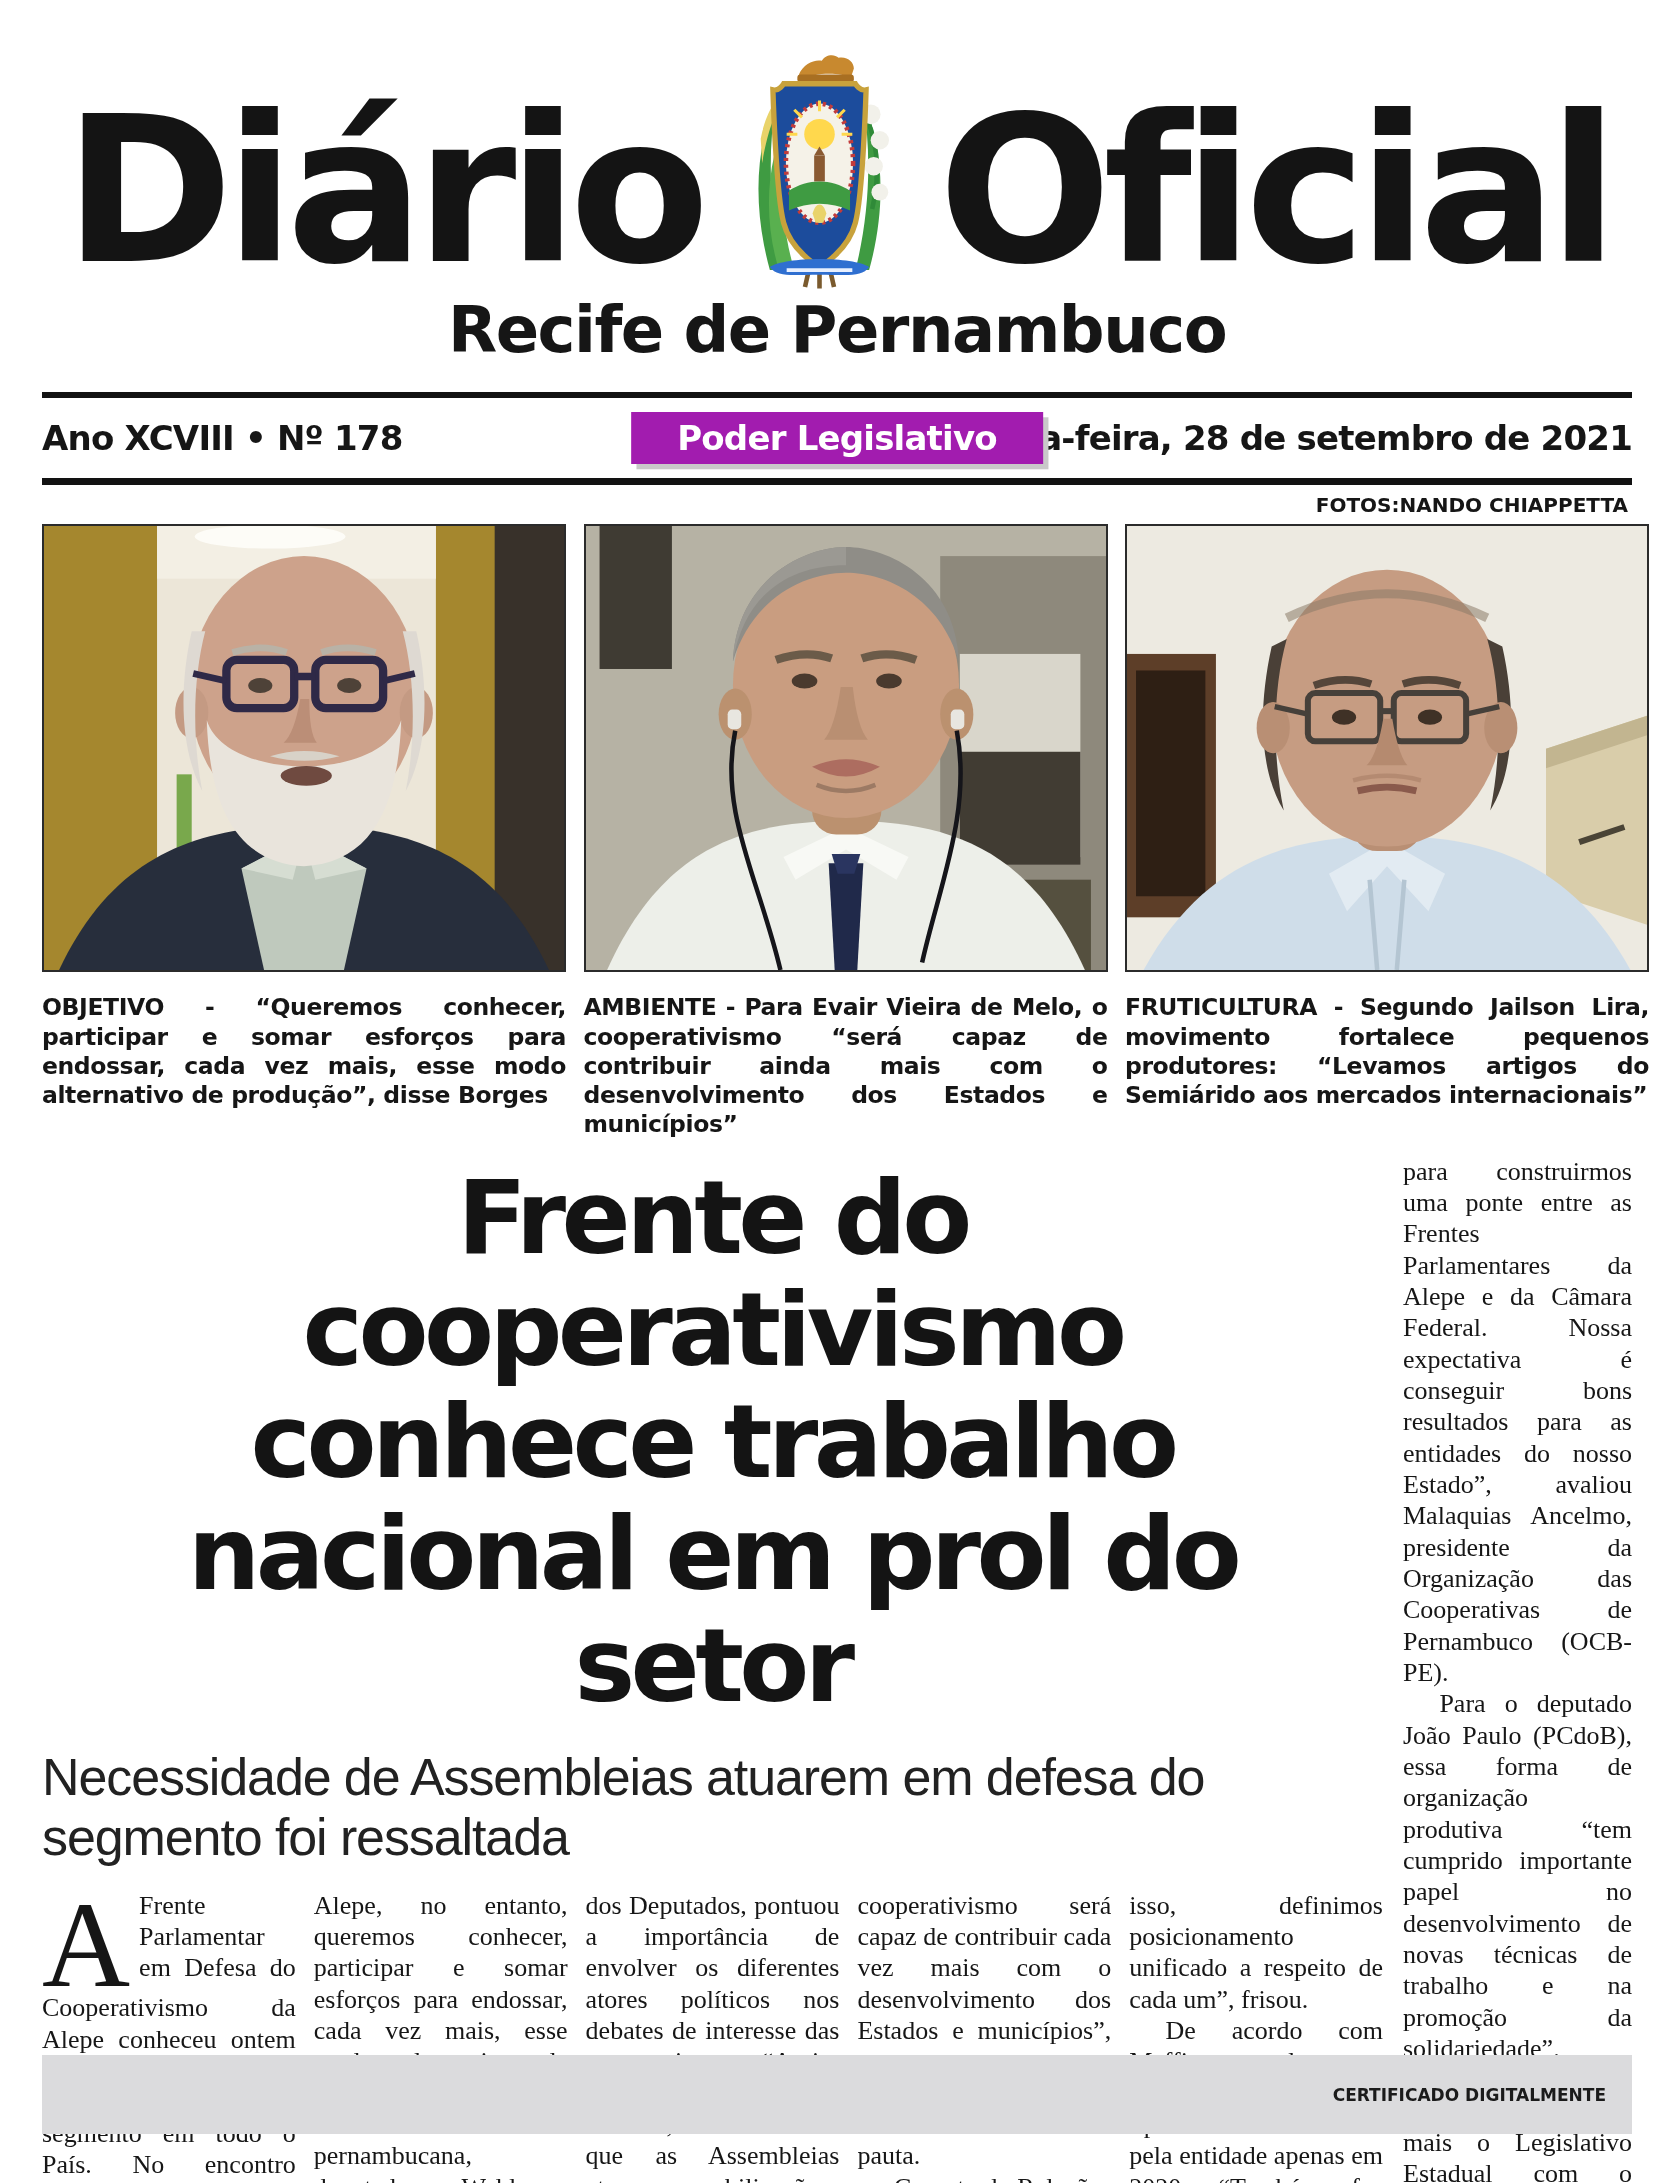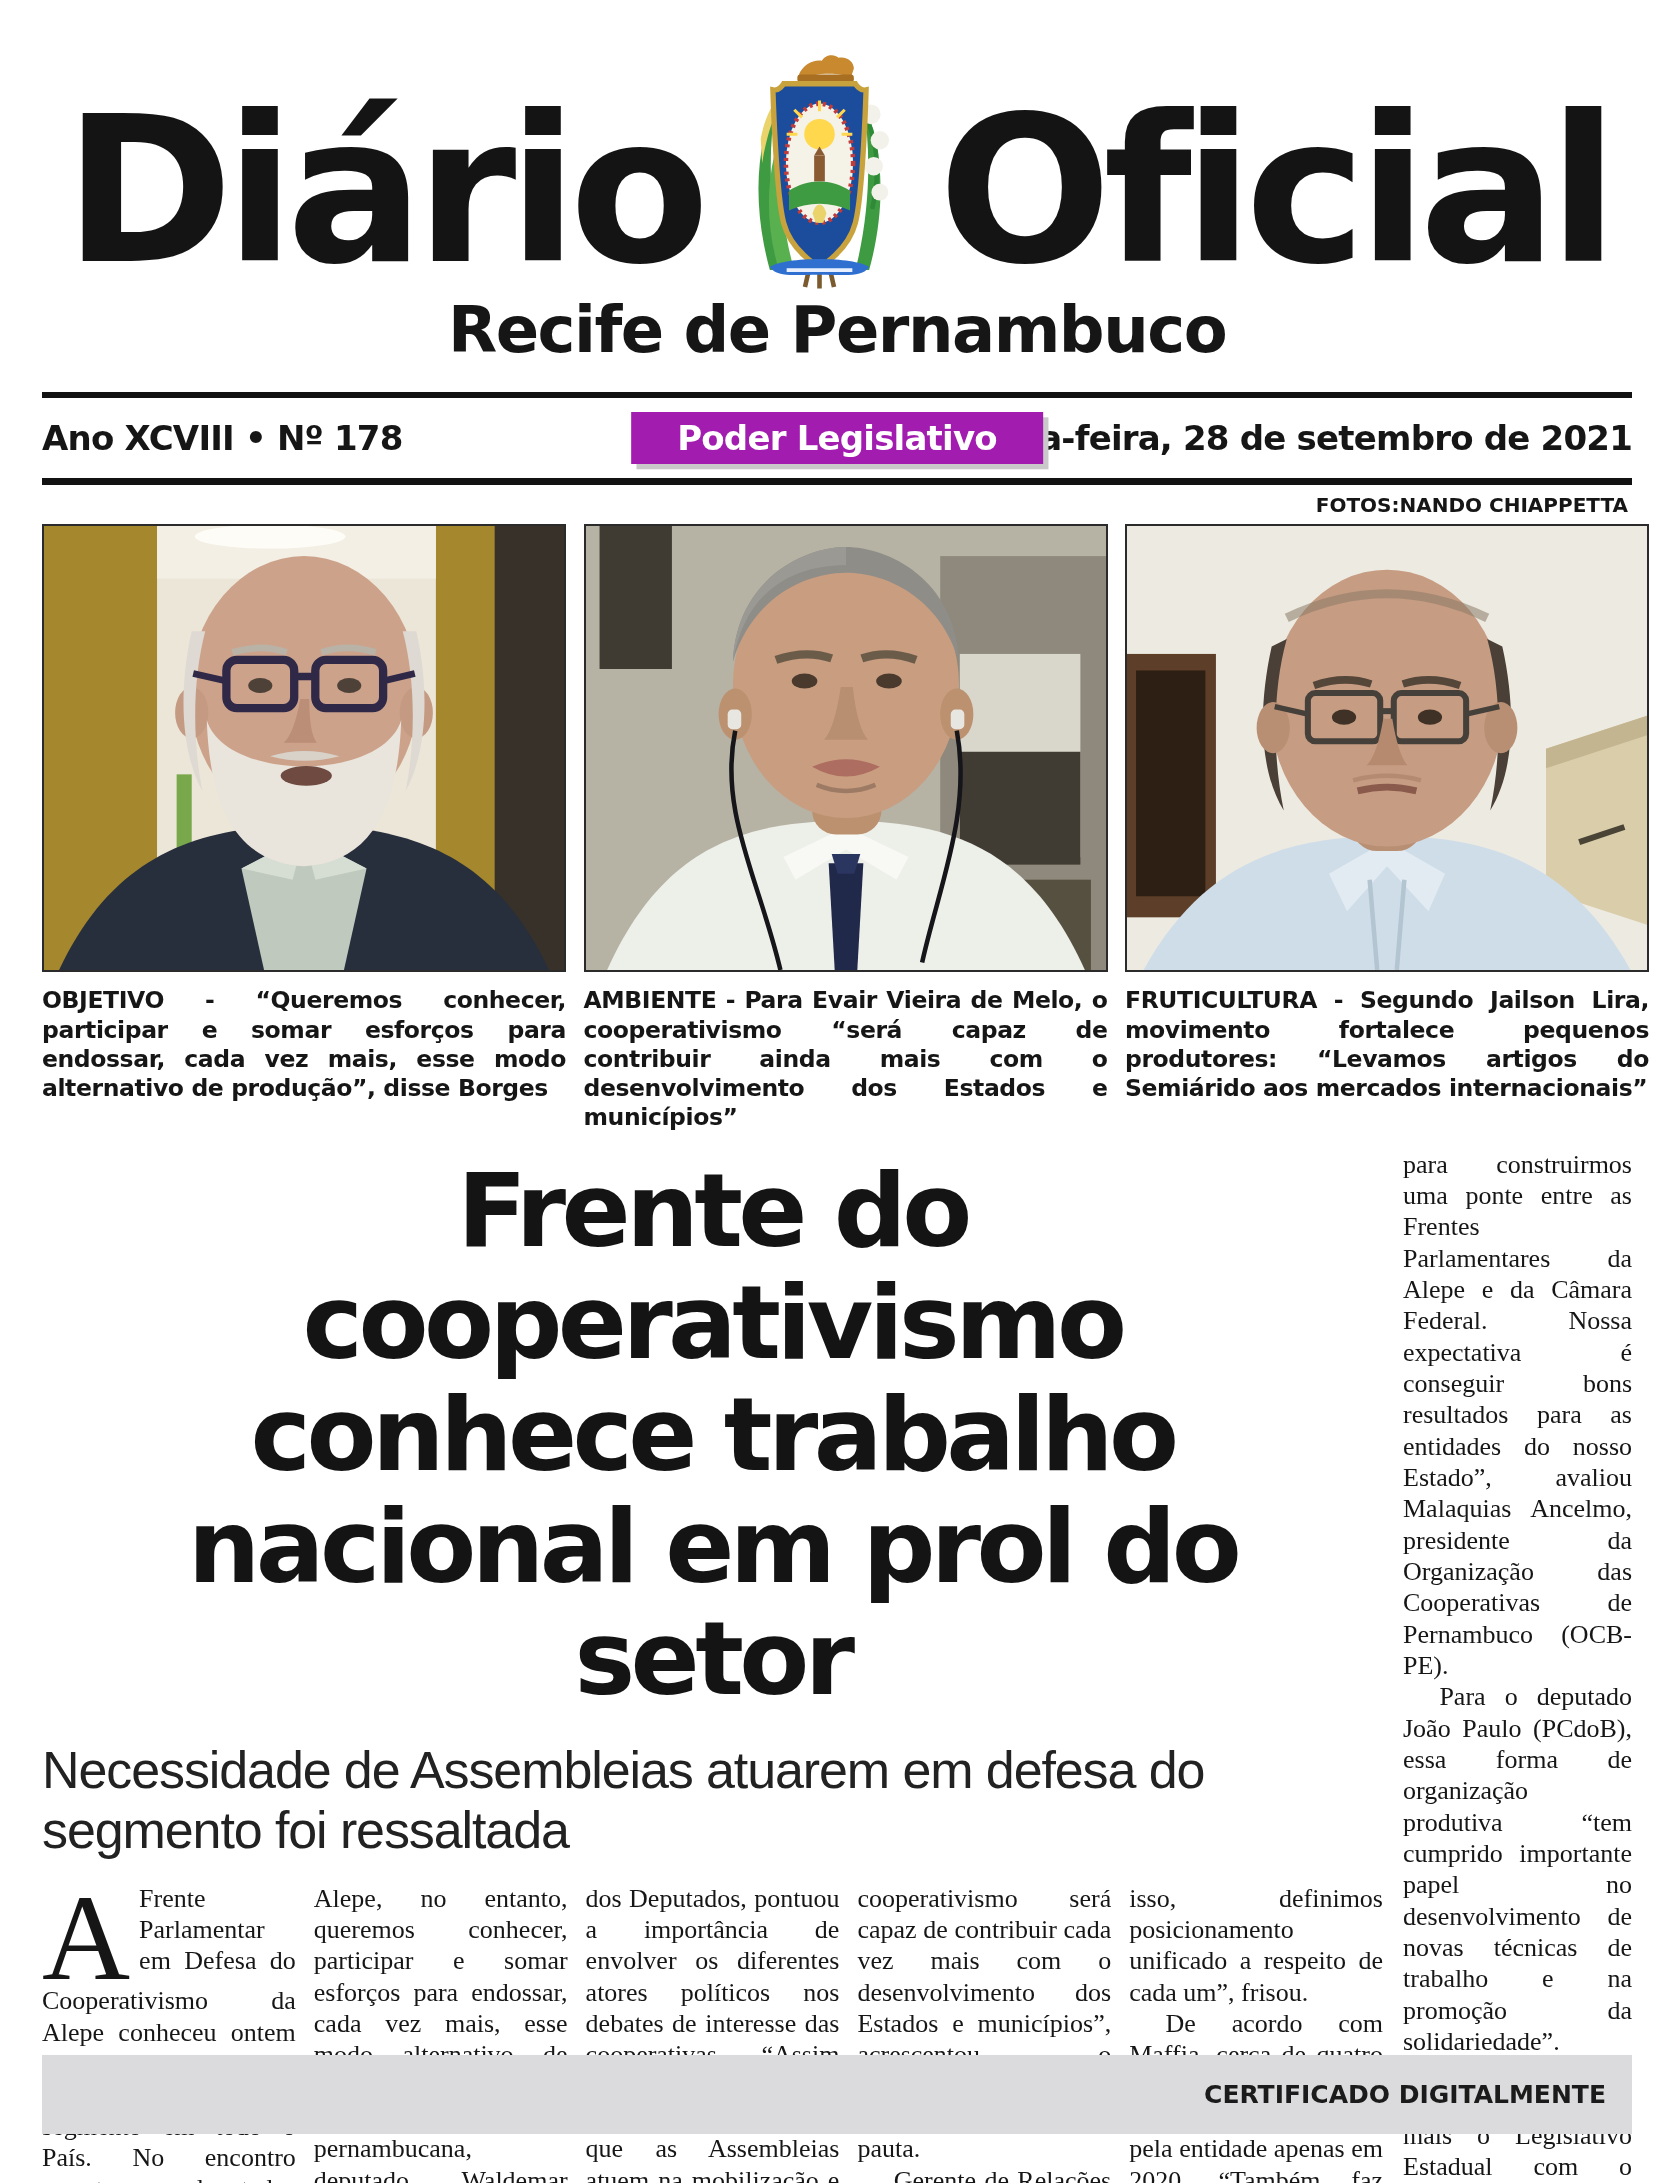--- a/index.html
+++ b/index.html
@@ -22,41 +22,41 @@
             font-size:34px;letter-spacing:-0.8px;}
   .section-box{position:absolute;left:50%;transform:translateX(-50%);background:#a21caf;
                color:#ffffff;padding:6px 46px;box-shadow:5.3px 5.3px 0 #c9c9c9;white-space:nowrap;}
   .photo-credit{text-align:right;margin:7.6px 46px 7.6px;font-family:"DejaVu Sans",sans-serif;
                 font-weight:bold;font-size:20px;letter-spacing:0;}
   
   .photos{display:flex;gap:17.5px;margin:0 42px;}
   .photo-fig{margin:0;width:524px;}
   .photo{width:524px;height:448px;border:2.3px solid #2b2b2b;box-sizing:border-box;background:#ddd;}
   .photo svg{width:100%;height:100%;display:block;}
-  .photo-fig figcaption{margin-top:14px;font-family:"DejaVu Sans",sans-serif;font-weight:bold;
+  .photo-fig figcaption{margin-top:21px;font-family:"DejaVu Sans",sans-serif;font-weight:bold;
                         font-size:23.5px;line-height:1.24;text-align:justify;letter-spacing:-0.4px;
                         -moz-text-align-last:left;text-align-last:left;}
   
   .content{display:flex;gap:20px;margin:16.7px 42px 0;}
   .main-col{width:1341px;}
   .side-col{flex:1;font-size:26px;line-height:1.205;text-align:justify;}
   .headline{margin:6px 0 0;font-family:"DejaVu Sans",sans-serif;font-weight:bold;
             font-size:102px;line-height:1.1;text-align:center;letter-spacing:-4.6px;color:#141414;}
   .subheadline{font-family:"Liberation Sans",sans-serif;font-weight:normal;font-size:52px;
                letter-spacing:-1.1px;margin:24px 0 0;color:#222;}
   .columns{display:flex;gap:18px;margin-top:23px;height:495px;overflow:hidden;}
   .col{width:254px;font-size:26px;line-height:1.205;text-align:justify;}
   .col p,.side-col p{margin:0;}
   .p-indent{text-indent:1.4em;}
   .dropcap{float:left;font-size:122px;line-height:0.78;padding:7.6px 9px 0 0;font-weight:normal;}
   
   .cert-bar{position:absolute;left:42px;right:42px;bottom:49px;height:79px;background:#dbdbdd;
             display:flex;align-items:center;justify-content:flex-end;padding-right:26px;
             box-sizing:border-box;font-family:"DejaVu Sans",sans-serif;font-weight:bold;
-            font-size:25px;letter-spacing:0;color:#1b1b1b;padding-left:30px;}
+            font-size:17px;letter-spacing:0;color:#1b1b1b;padding-left:30px;}
 </style>
 </head>
 <body>
 
 <div class="page">
 
   <header>
     <div class="masthead-row">
       <span class="mast-word">Diário</span>
       <span class="coat">

